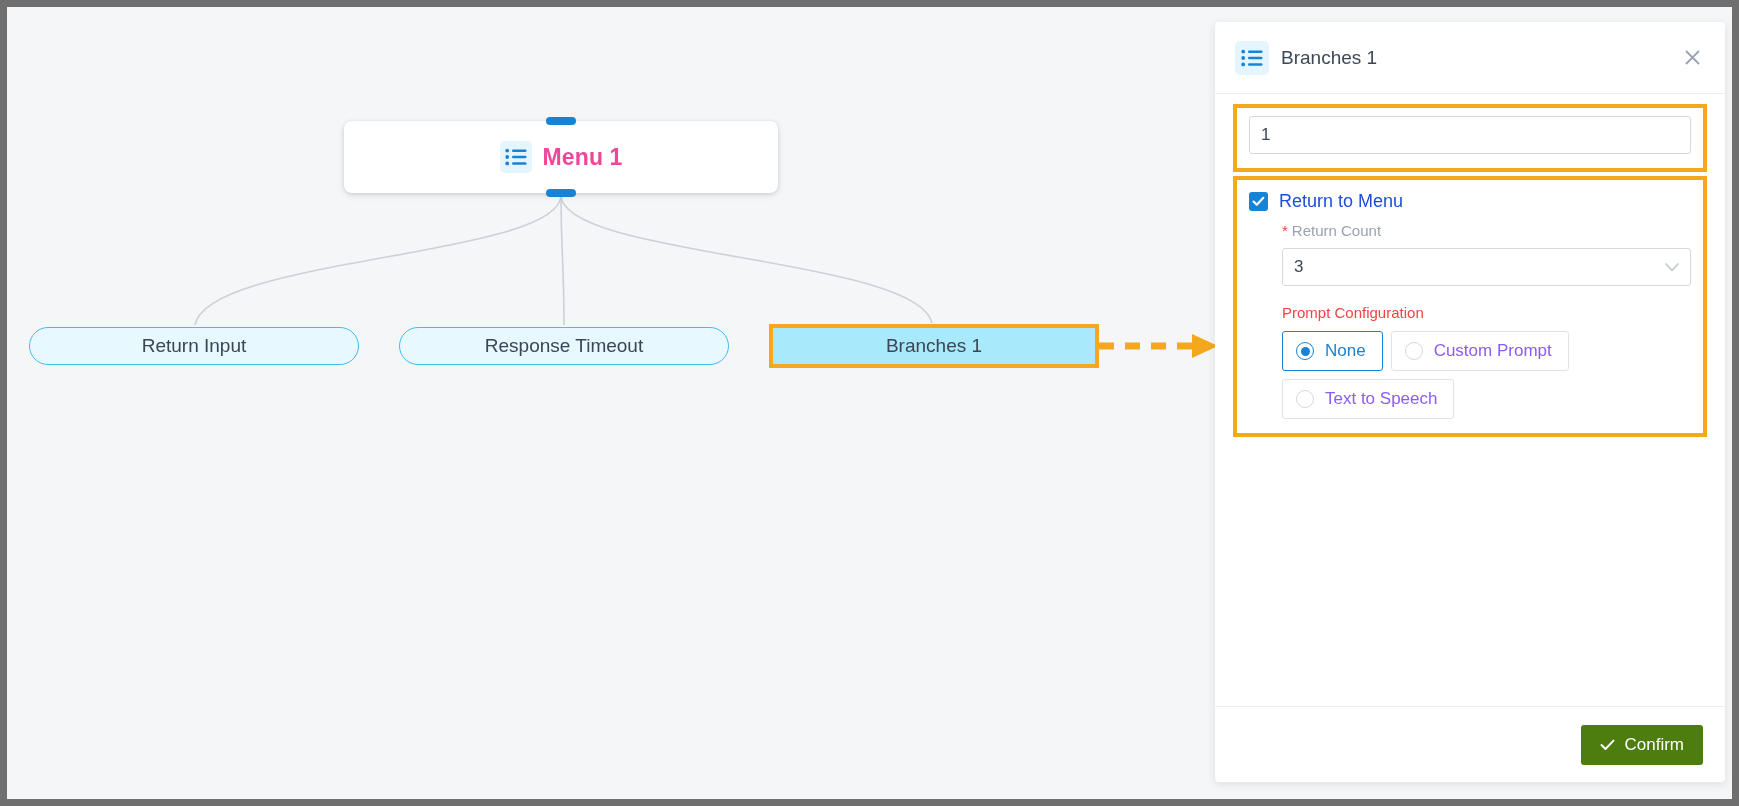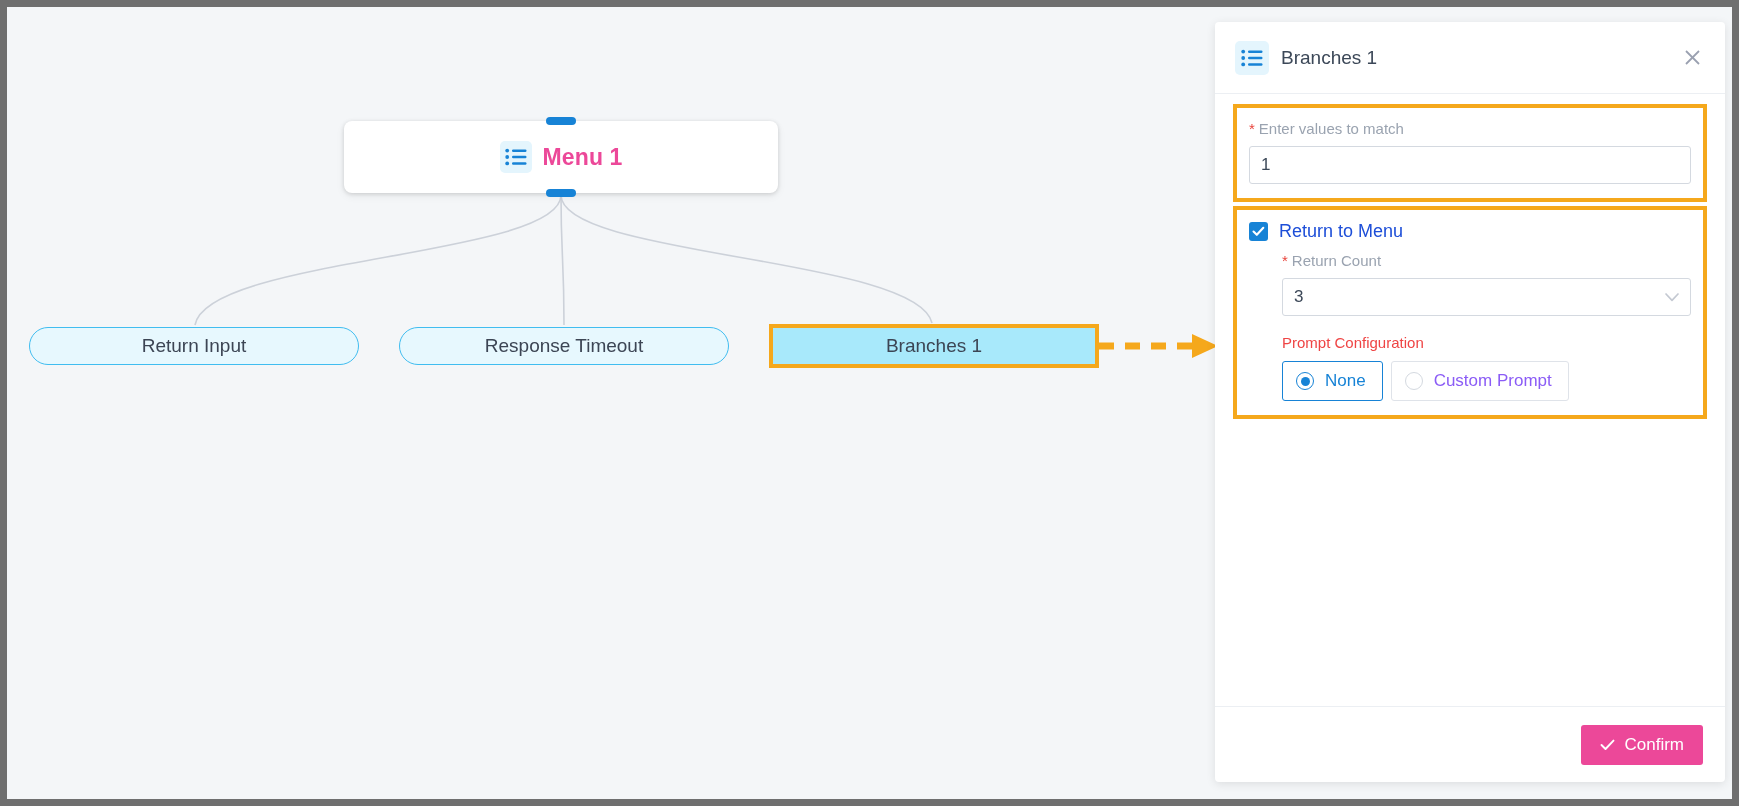--- a/index.html
+++ b/index.html
@@ -152,21 +152,21 @@
   .radio-dot { width: 9px; height: 9px; border-radius: 50%; background: #1783d6; }
   .radio-label { font-size: 17px; color: #8b5cf6; white-space: nowrap; }
   .radio-card.sel .radio-label { color: #1783d6; }
 
   #panel-footer {
     flex: 0 0 76px; border-top: 1px solid #eceff3;
     display: flex; align-items: center; justify-content: flex-end;
     padding: 0 22px;
   }
   #confirm-btn {
-    background: #ec4899; color: #fff; border: none; border-radius: 3px;
+    background: #4d7c0f; color: #fff; border: none; border-radius: 3px;
     height: 40px; padding: 0 19px;
     display: flex; align-items: center; gap: 9px;
     font-family: "Liberation Sans", sans-serif; font-size: 17px; cursor: pointer;
   }
 </style>
 </head>
 <body>
 
 <div id="root">
 
@@ -226,23 +226,20 @@
         <svg width="17" height="17" viewBox="0 0 17 17">
           <line x1="2" y1="2" x2="15" y2="15" stroke="#9aa0b0" stroke-width="1.8"></line>
           <line x1="15" y1="2" x2="2" y2="15" stroke="#9aa0b0" stroke-width="1.8"></line>
         </svg>
       </span>
     </div>
 
     <div id="panel-body">
 
       <div class="hl-box">
-        <div class="req-label">
-          <span class="star">*</span><span>Enter values to match</span>
-        </div>
         <div class="text-input">1</div>
       </div>
 
       <div class="hl-box">
         <div class="cb-row">
           <span class="checkbox">
             <svg width="13" height="11" viewBox="0 0 13 11">
               <polyline points="1.5,5.5 4.8,8.8 11.3,1.8" fill="none" stroke="#fff" stroke-width="2.1" stroke-linecap="round" stroke-linejoin="round"></polyline>
             </svg>
           </span>
@@ -268,20 +265,24 @@
             <div class="radio-card sel">
               <span class="radio-outer">
                   <span class="radio-dot"></span>
                 </span>
               <span class="radio-label">None</span>
             </div>
             <div class="radio-card">
               <span class="radio-outer"></span>
               <span class="radio-label">Custom Prompt</span>
             </div>
+            <div class="radio-card">
+              <span class="radio-outer"></span>
+              <span class="radio-label">Text to Speech</span>
+            </div>
           </div>
         </div>
       </div>
     </div>
 
     <div id="panel-footer">
       <button id="confirm-btn">
         <svg width="15" height="12" viewBox="0 0 15 12">
           <polyline points="1.5,6 5.5,10 13.5,1.6" fill="none" stroke="#fff" stroke-width="1.9" stroke-linecap="round" stroke-linejoin="round"></polyline>
         </svg>

